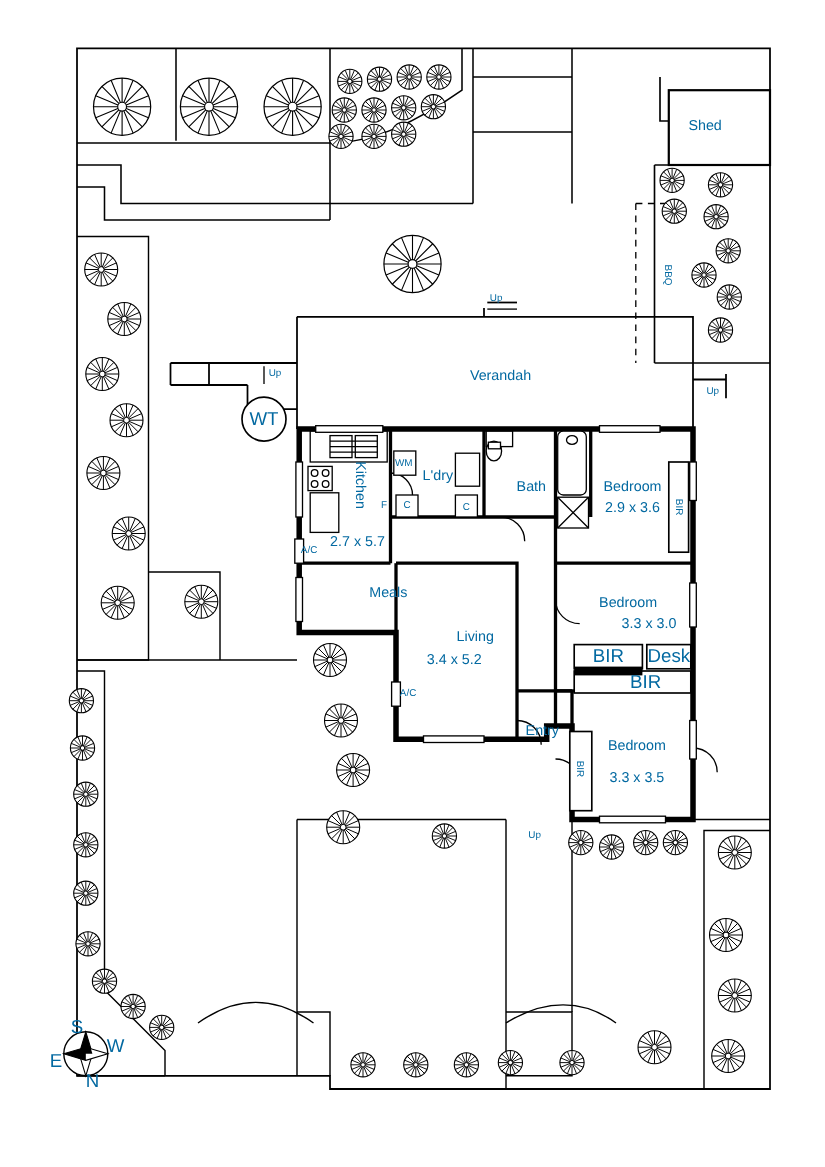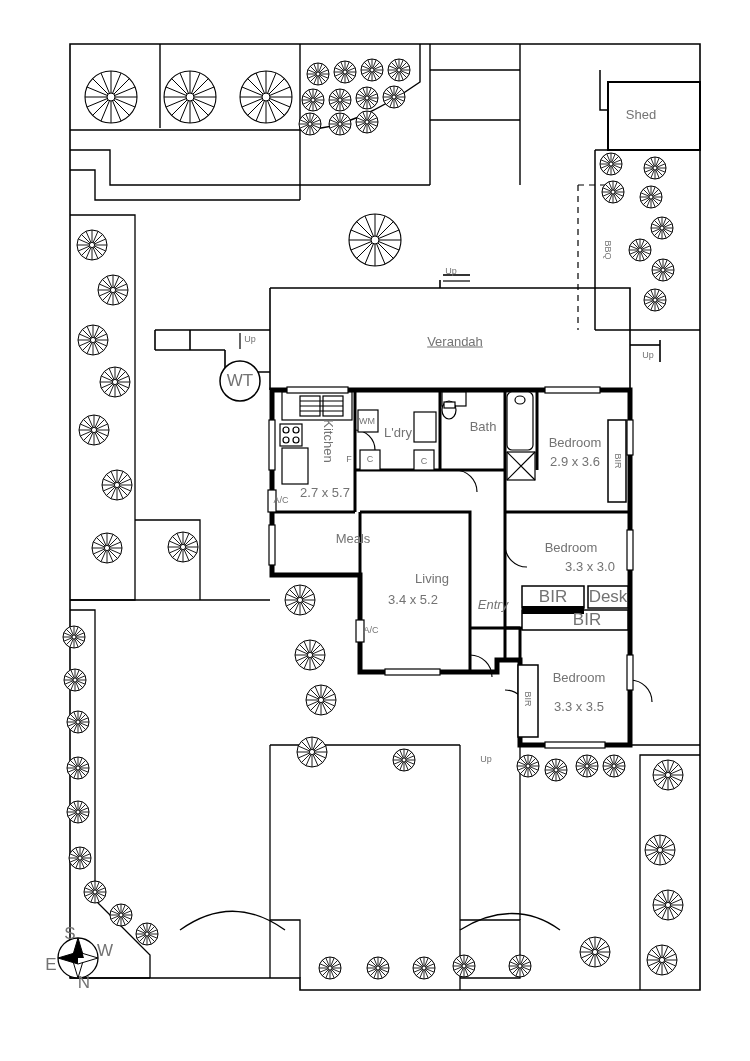--- a/index.html
+++ b/index.html
@@ -1,18 +1,18 @@
 <!DOCTYPE html>
 <html><head>
 <meta charset="utf-8">
 <style>
   html,body{margin:0;padding:0;background:#ffffff;}
   body{font-family:"Liberation Sans",sans-serif;}
   #page{position:relative;width:750px;height:1061px;background:#fff;overflow:hidden;}
-  .lbl{position:absolute;font-size:13px;color:#737373;white-space:nowrap;}
+  .lbl{position:absolute;font-size:13px;color:#0369a1;white-space:nowrap;}
   .lbl.sm{font-size:17px;}
   .lbl.xs{font-size:9px;}
   .lbl.ctr{transform:translate(-50%,-50%);text-align:center;}
   .vert{writing-mode:vertical-rl;transform:rotate(180deg);}
   svg{position:absolute;top:0;left:0;overflow:visible;}
 </style>
 </head>
 <body>
 
 <div id="page">
@@ -295,33 +295,33 @@
     <g transform="translate(78,958)">
       <circle r="20" fill="#fff" stroke="#000" stroke-width="1.3"></circle>
       <path d="M0,-20 L6,0 L0,20 L-6,0 Z" fill="#fff" stroke="#000" stroke-width="1"></path>
       <path d="M-20,0 L0,-6 L20,0 L0,6 Z" fill="#fff" stroke="#000" stroke-width="1"></path>
       <path d="M0,-20 L6,0 L-6,0 Z" fill="#000"></path>
       <path d="M-20,0 L0,6 L0,-6 Z" fill="#000"></path>
     </g>
   </svg>
 
   <div class="lbl ctr" style="left:641px;top:114px;">Shed</div>
-  <div class="lbl ctr" style="left:455px;top:341px;text-decoration:underline;">Verandah</div>
+  <div class="lbl ctr" style="left:455px;top:341px;">Verandah</div>
 
   <div class="lbl ctr vert" style="left:328px;top:441px;">Kitchen</div>
   <div class="lbl ctr" style="left:325px;top:492px;">2.7 x 5.7</div>
 
   <div class="lbl ctr" style="left:398px;top:432px;">L'dry</div>
-  <div class="lbl ctr" style="left:483px;top:426px;">Bath</div>
+  <div class="lbl ctr" style="left:483px;top:442px;">Bath</div>
   <div class="lbl ctr" style="left:317px;top:538px;margin-left:36px;">Meals</div>
 
   <div class="lbl ctr" style="left:413px;top:578px;margin-left:19px;">Living</div>
   <div class="lbl ctr" style="left:413px;top:599px;">3.4 x 5.2</div>
 
-  <div class="lbl ctr" style="left:493px;top:604px;font-style:italic;">Entry</div>
+  <div class="lbl ctr" style="left:493px;top:664px;">Entry</div>
 
   <div class="lbl ctr" style="left:575px;top:442px;">Bedroom</div>
   <div class="lbl ctr" style="left:575px;top:461px;">2.9 x 3.6</div>
 
   <div class="lbl ctr" style="left:571px;top:547px;">Bedroom</div>
   <div class="lbl ctr" style="left:590px;top:566px;">3.3 x 3.0</div>
 
   <div class="lbl ctr" style="left:579px;top:677px;">Bedroom</div>
   <div class="lbl ctr" style="left:579px;top:696px;margin-top:10px;">3.3 x 3.5</div>
 

